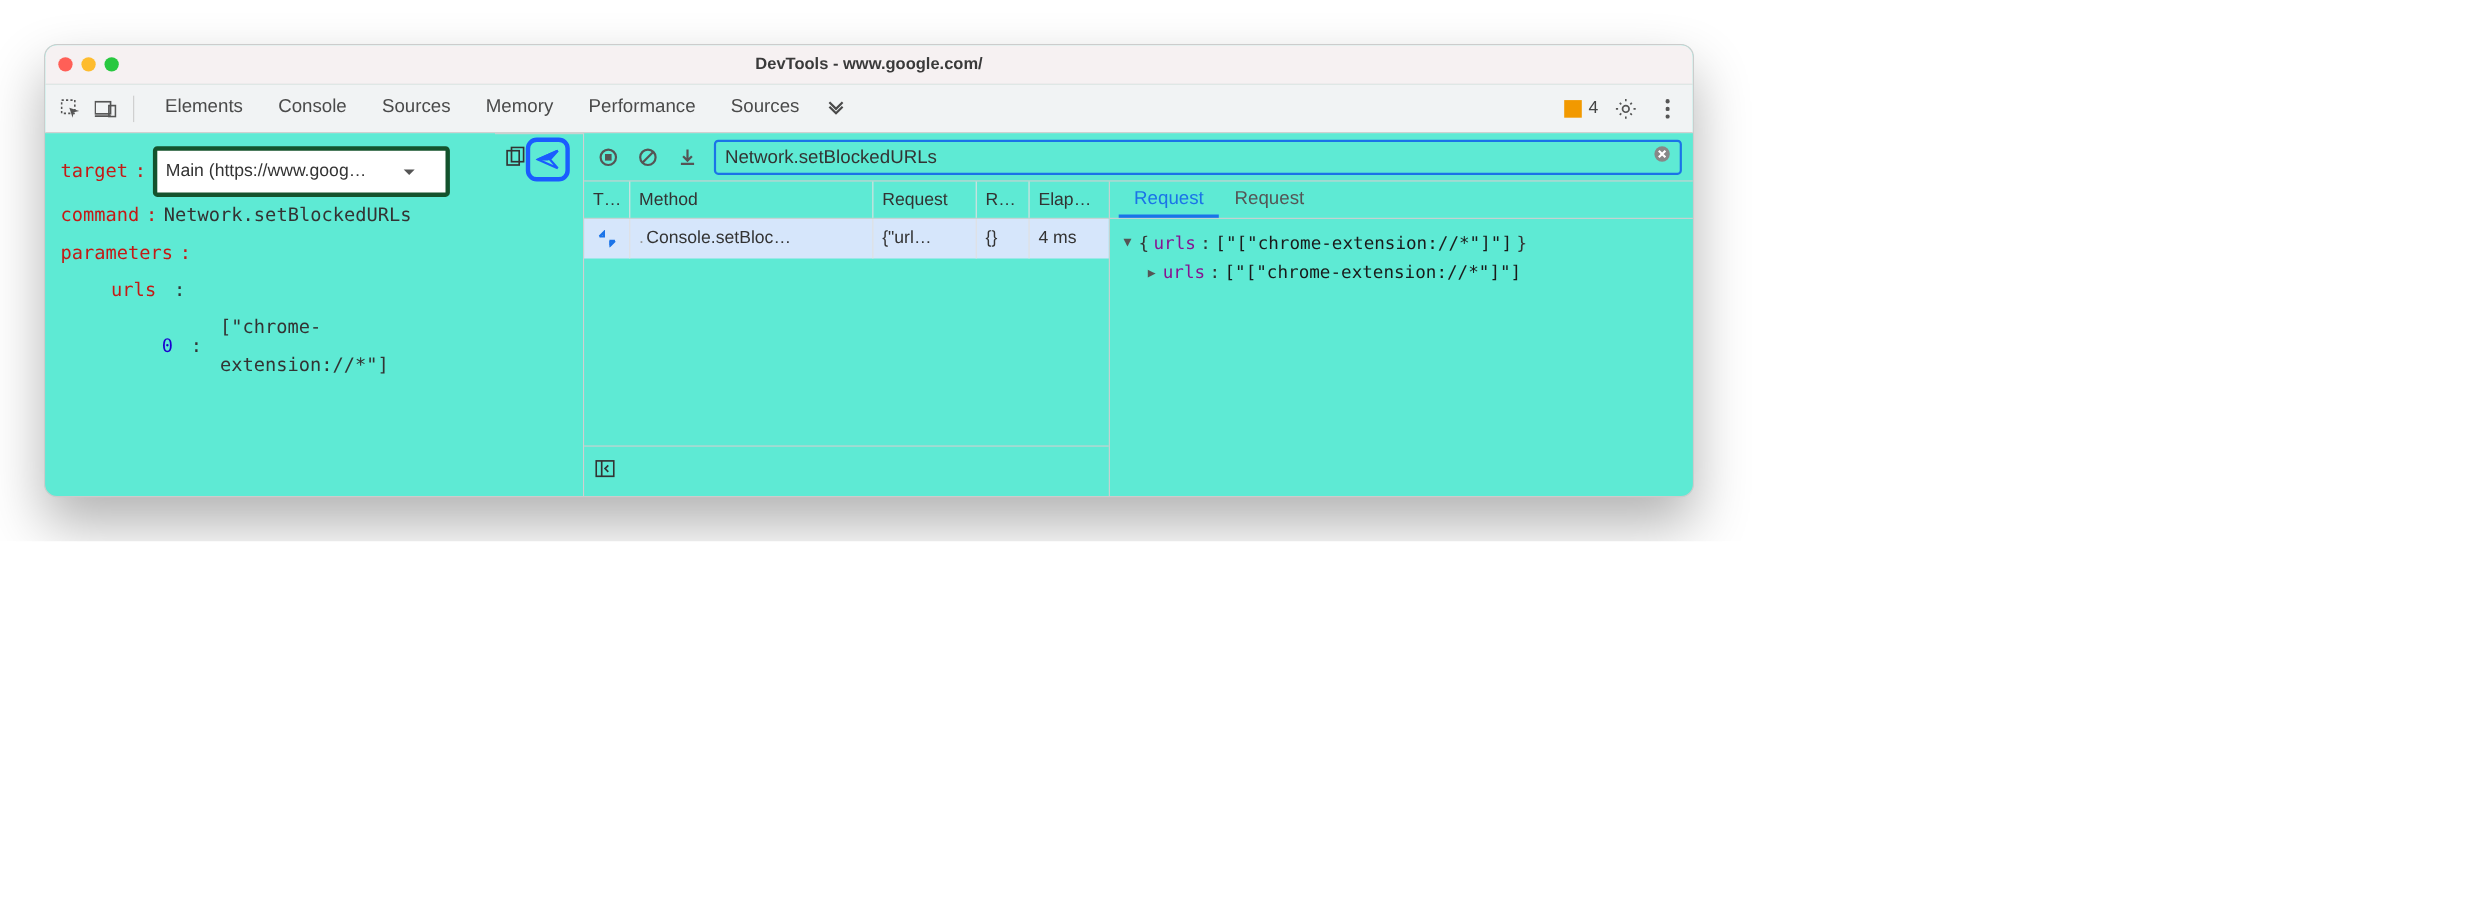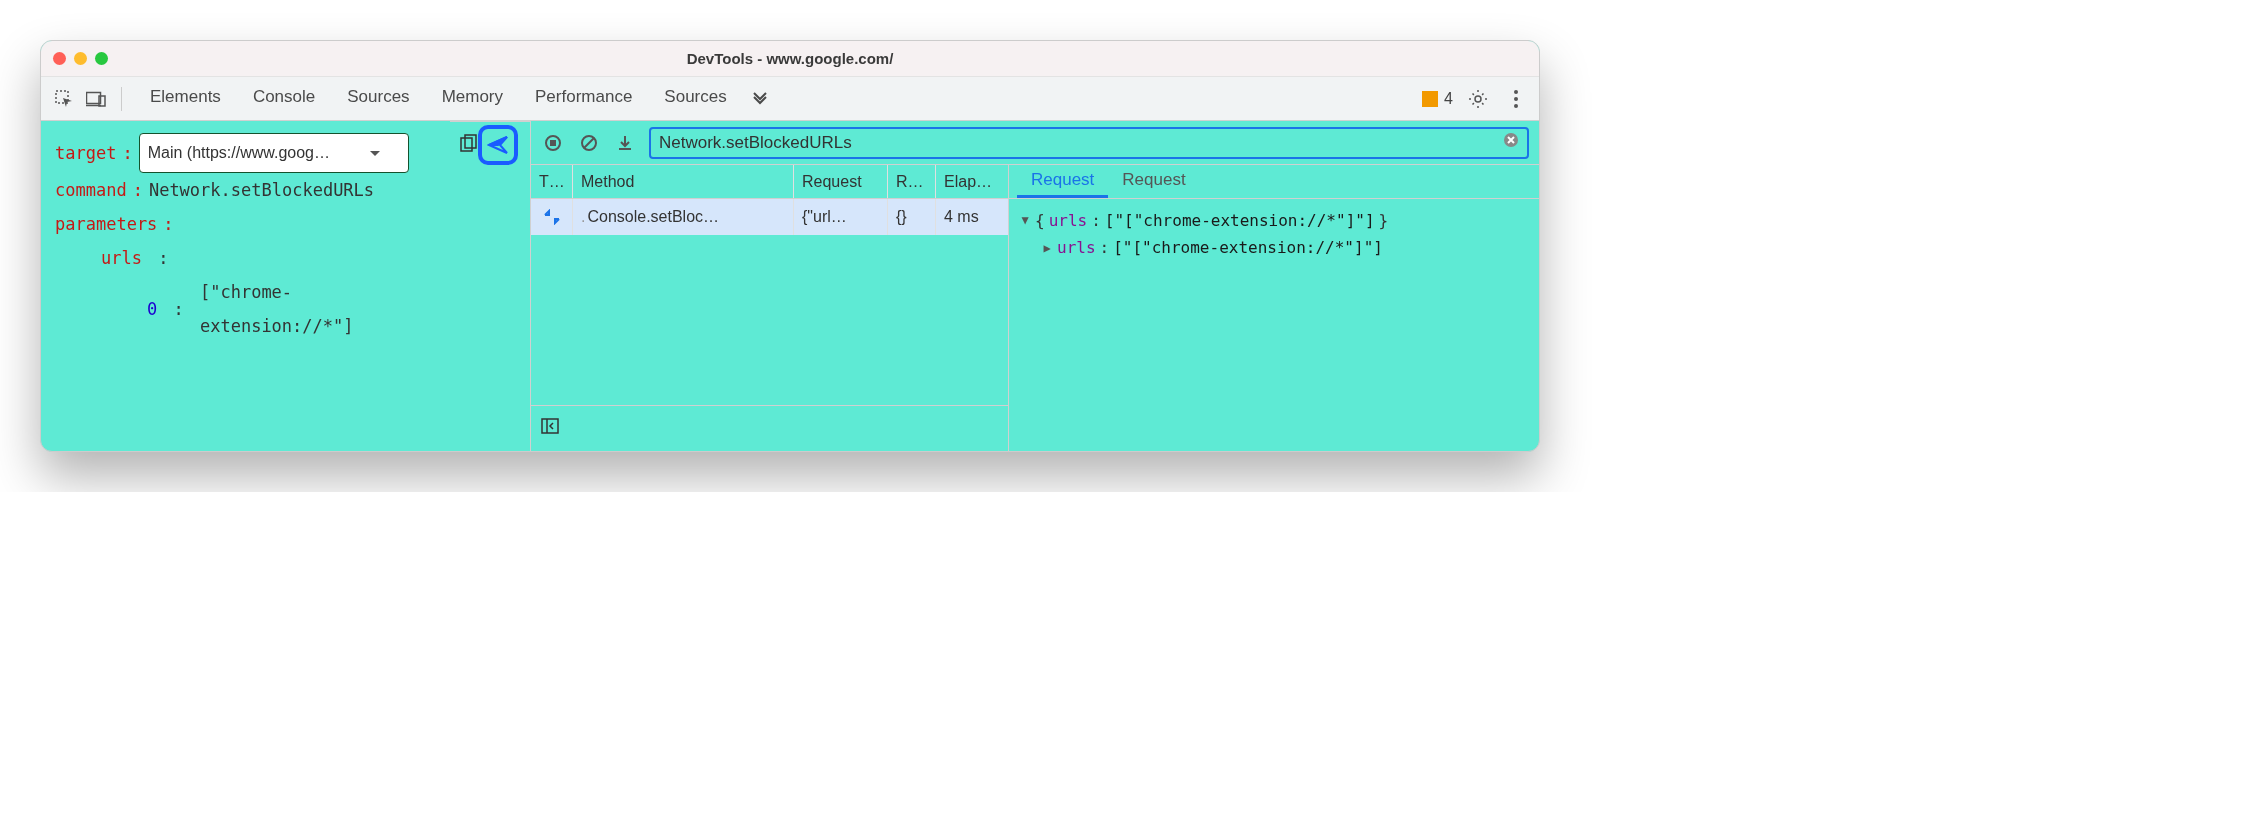--- a/index.html
+++ b/index.html
@@ -63,21 +63,21 @@
     width: 490px; border-right:1px solid #d0d0d0;
     display:flex; flex-direction:row;
     font-family: ui-monospace, Menlo, monospace;
     font-size:17px;
   }
   .left-content { padding:12px 14px; flex:1; line-height:2.0;}
   .kvrow { display:flex; align-items:center; gap:6px; }
   .key { color:#c41a16; }
   .colon { color:#c41a16; }
   .select {
-    border:1px solid #14532d; border-radius:4px; background:#fff;
+    border:4px solid #14532d; border-radius:4px; background:#fff;
     padding:3px 28px 3px 8px; font: inherit; font-family: -apple-system, Arial, sans-serif;
     font-size:16px; color:#333; position:relative; display:inline-flex; align-items:center;
     min-width:270px; justify-content:space-between;
   }
   .caret-down::after { content:""; border:5px solid transparent; border-top-color:#555; margin-left:6px; transform:translateY(3px);}
   .left-footer {
     border-top:1px solid #d0d0d0; height:46px; display:flex; align-items:center;
     padding:0 10px; justify-content:space-between;
   }
   .send-btn {

